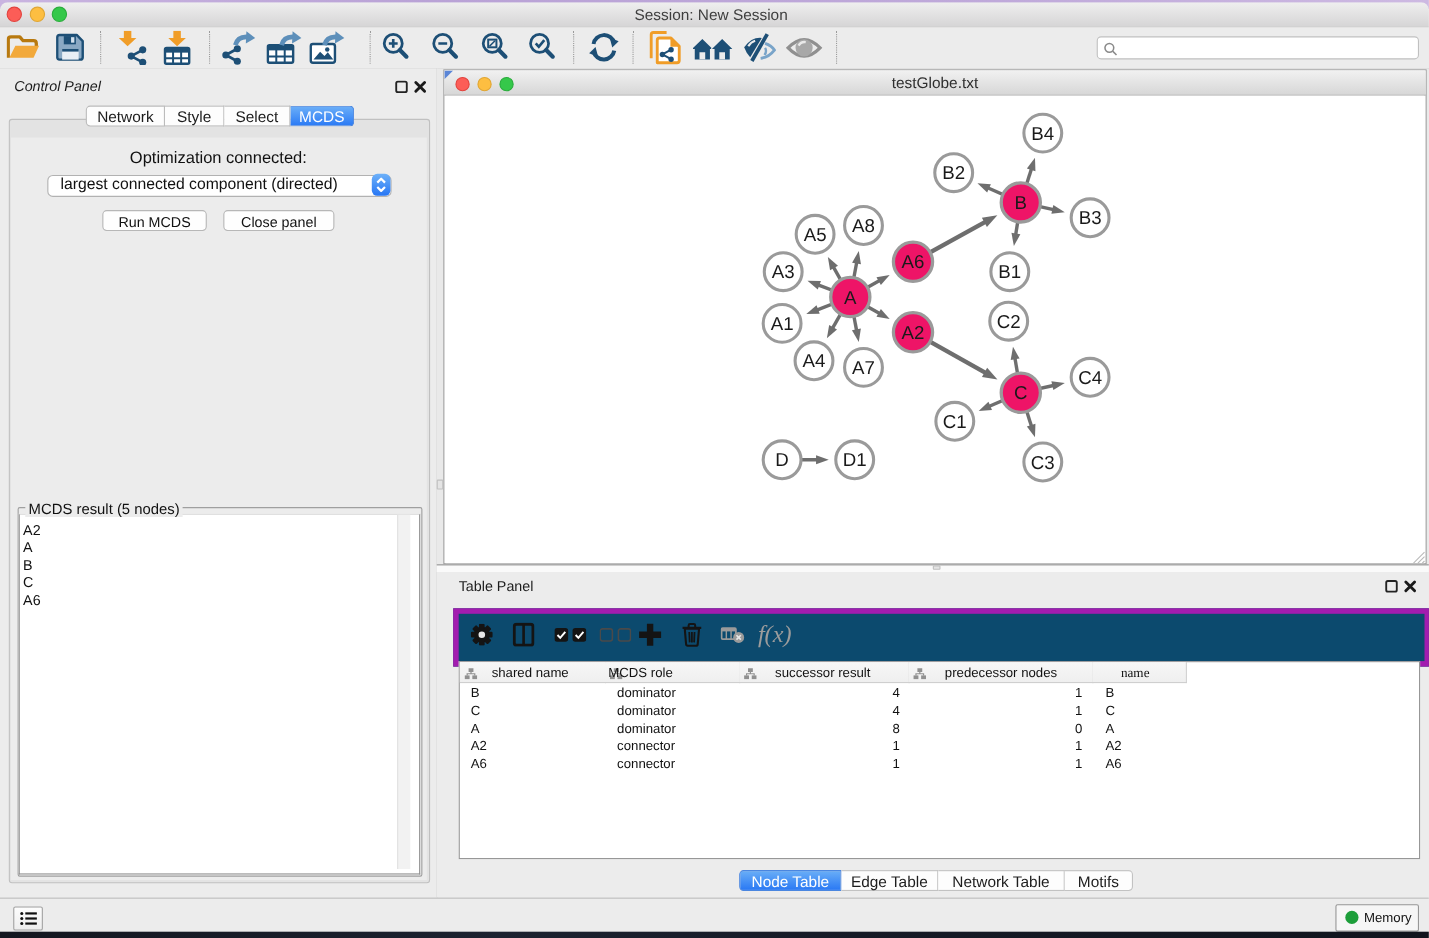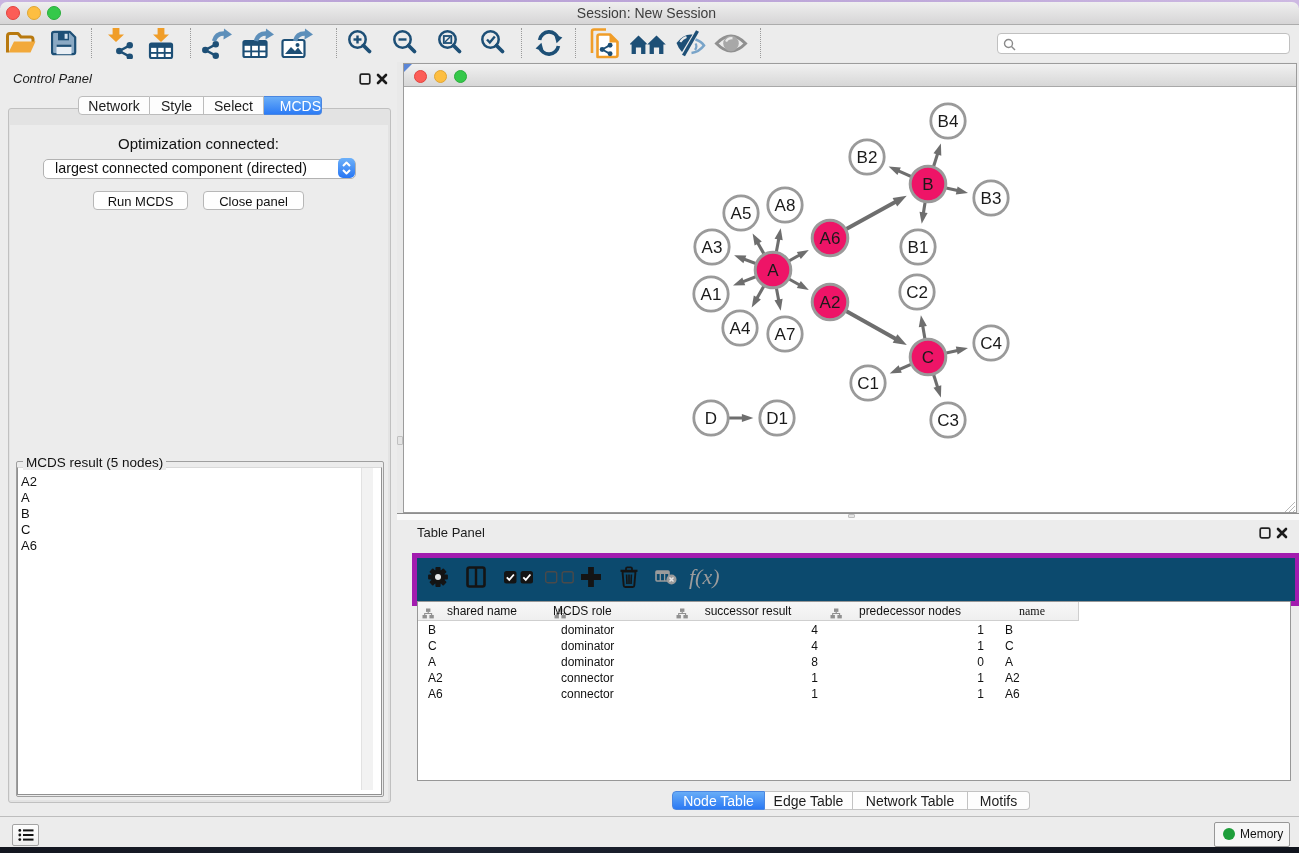--- a/index.html
+++ b/index.html
@@ -13,21 +13,21 @@
 
 #toolbar{left:0;top:25px;width:1299px;height:37px;background:#ececec;border-bottom:1px solid #b2b2b2;}
 .sep{top:28px;height:30px;width:0;border-left:1px dotted #9a9a9a;}
 #search{left:997px;top:33px;width:291px;height:19px;background:#fff;border:1px solid #c0c0c0;border-radius:4px;}
 
 #cp{left:0;top:62px;width:397px;height:754px;background:#ececec;border-right:1px solid #bdbdbd;}
 #cpTitle{left:13px;top:9px;font-size:13px;color:#1c1c1c;font-style:italic;}
 #cpBox{left:8px;top:46px;width:381px;height:693px;border:1px solid #c0c0c0;background:#e3e3e3;border-radius:3px;}
 #cpInner{left:10px;top:63px;width:378px;height:675px;background:#ececec;}
 .tab{top:34px;box-sizing:border-box;height:19px;line-height:19px;font-size:14px;text-align:center;background:#fdfdfd;border:1px solid #bcbcbc;border-left:none;color:#1c1c1c;}
-.tabsel{background:linear-gradient(#6aaef8,#2c7bf5);color:#fff;border-color:#4a86e0;text-align:right;}
+.tabsel{background:linear-gradient(#6aaef8,#2c7bf5);color:#fff;border-color:#4a86e0;}
 #optlabel{left:0px;top:73px;width:397px;text-align:center;font-size:15px;color:#111;}
 #combo{left:43px;top:97px;width:311px;height:18px;background:#fff;border:1px solid #b2b2b2;border-radius:5px;}
 #comboText{left:55px;top:98px;font-size:14.3px;color:#111;}
 #comboBtn{left:338px;top:96px;width:17px;height:20px;background:linear-gradient(#6db1f9,#2776f4);border-radius:5px;}
 .btn{top:129px;box-sizing:border-box;height:19px;line-height:19px;background:#fefefe;border:1px solid #b7b7b7;border-radius:4px;text-align:center;font-size:13px;color:#111;}
 #groupLabel{left:23px;top:393px;font-size:13.5px;color:#111;background:#ececec;padding:0 3px;z-index:3;}
 #groupBox{left:16px;top:399px;width:366px;height:334px;border:1px solid #9f9f9f;border-radius:2px;}
 #listBox{left:17px;top:405px;width:363px;height:326px;background:#fff;border:1px solid #919191;border-top:1px solid #d9d9d9;}
 #listScroll{left:361px;top:406px;width:11px;height:322px;background:#f2f2f2;border-left:1px solid #e2e2e2;}
 .li{left:21px;font-size:13px;color:#111;}
@@ -217,20 +217,21 @@
     <div class="abs li" style="top:412px;">A2</div>
     <div class="abs li" style="top:428px;">A</div>
     <div class="abs li" style="top:444px;">B</div>
     <div class="abs li" style="top:460px;">C</div>
     <div class="abs li" style="top:476px;">A6</div>
   </div>
 
   <div class="abs" id="mdi"></div>
   <div class="abs" id="netwin">
     <div class="abs" id="nwTitle"></div>
+    <div class="abs" id="nwText">testGlobe.txt</div>
     <div class="abs tl2" style="left:10px;background:#fc5d57;border:0.5px solid #e2433e;"></div>
     <div class="abs tl2" style="left:30px;background:#fdbe41;border:0.5px solid #e0a633;"></div>
     <div class="abs tl2" style="left:50px;background:#35c84a;border:0.5px solid #2aad3c;"></div>
     <div class="abs" id="nwCanvas">
       <svg width="893" height="428" viewBox="0 0 893 428" style="position:absolute;left:-1px;top:-1px">
 <line x1="369.0" y1="184.0" x2="353.2" y2="155.9" stroke="#6e6e6e" stroke-width="3.1"></line>
 <polygon points="348.6,147.6 350.6,159.6 357.8,155.6" fill="#6e6e6e"></polygon>
 <line x1="369.0" y1="184.0" x2="375.0" y2="151.5" stroke="#6e6e6e" stroke-width="3.1"></line>
 <polygon points="376.7,142.2 370.6,152.8 378.7,154.3" fill="#6e6e6e"></polygon>
 <line x1="369.0" y1="184.0" x2="339.0" y2="172.7" stroke="#6e6e6e" stroke-width="3.1"></line>

